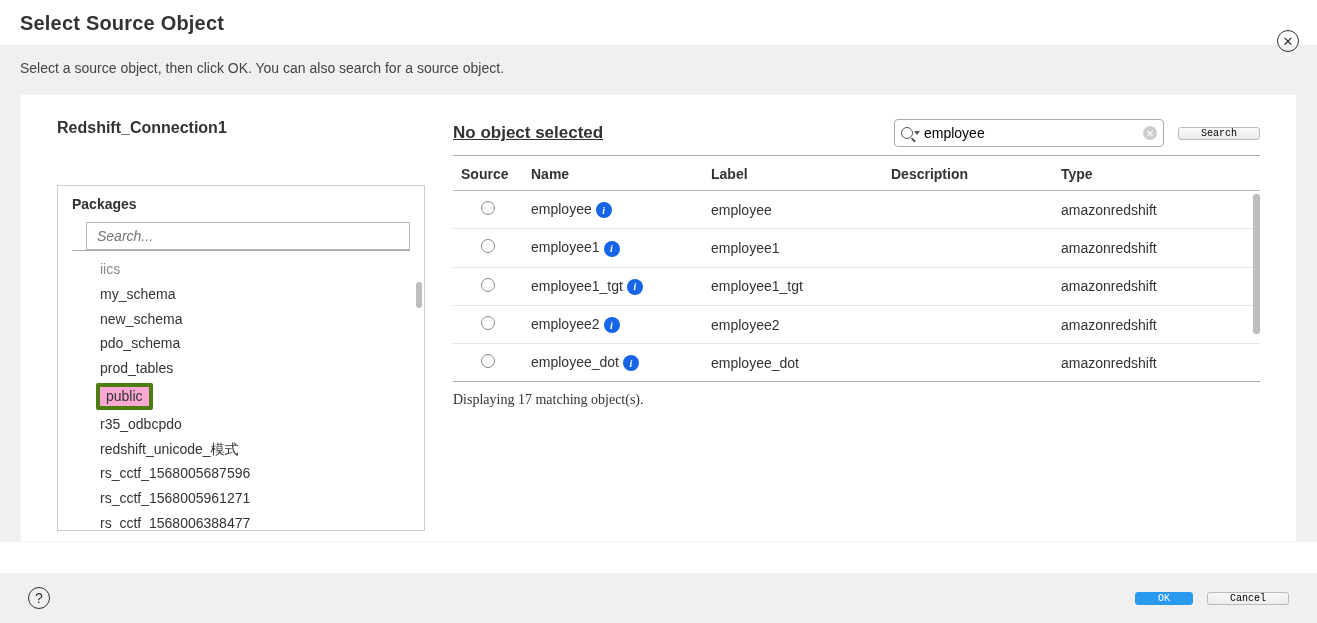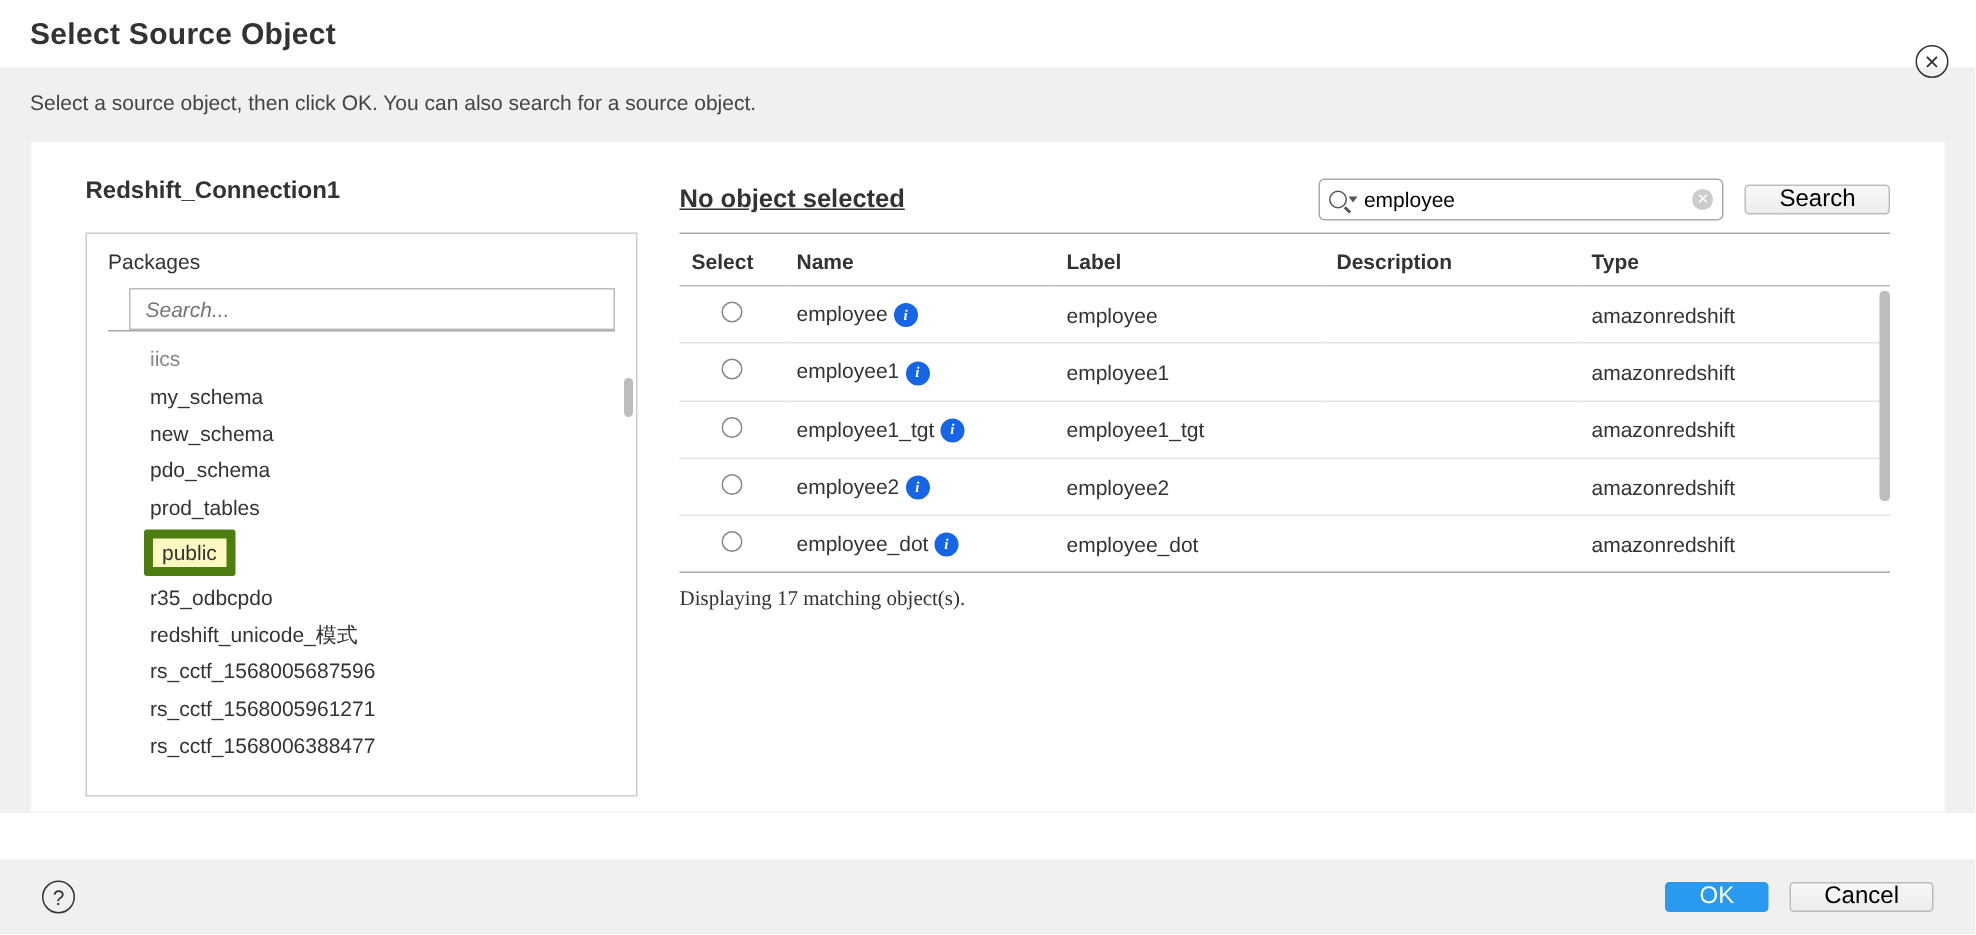--- a/index.html
+++ b/index.html
@@ -49,38 +49,40 @@
     border: 1px solid #f4f4f4;
     padding: 24px 36px 10px 36px;
     display: flex;
     gap: 28px;
     height: 448px;
   }
   .left-col {
     width: 368px;
     display: flex;
     flex-direction: column;
+    gap: 30px;
   }
   .conn-title {
     font-size: 16px;
     font-weight: 600;
     margin-bottom: 18px;
   }
   .packages-box {
     border: 1px solid #ccc;
     flex: 1;
     display: flex;
     flex-direction: column;
     padding: 10px 14px 0 14px;
     position: relative;
     overflow: hidden;
   }
   .packages-label {
     font-size: 14px;
     margin-bottom: 10px;
+    font-weight: bold;
   }
   .pkg-search {
     width: 100%;
     padding: 5px 10px;
     font-size: 14px;
     font-style: italic;
     border: 1px solid #bbb;
     outline: none;
   }
   .pkg-search-wrap {
@@ -102,22 +104,22 @@
     font-size: 14px;
     padding: 4px 4px;
     cursor: pointer;
     line-height: 1.2;
   }
   .tree-item.partial {
     color: #888;
     font-size: 14px;
   }
   .tree-item.selected {
-    border: 6px solid #4d7c0f;
-    background: #fef9c3;
+    border: 4px solid #4d7c0f;
+    background: #f9a8d4;
     border-radius: 2px;
     display: inline-block;
     padding: 1px 6px;
   }
   .tree-scroll {
     position: absolute;
     right: 2px;
     top: 96px;
     width: 6px;
     height: 26px;
@@ -197,23 +199,23 @@
     justify-content: center;
     color: #fff;
     font-size: 10px;
     cursor: pointer;
   }
   .btn {
     border: 1px solid #bbb;
     background: linear-gradient(#f8f8f8, #ececec);
     border-radius: 3px;
     padding: 0 22px;
-    font-size: 16px;
+    font-size: 10px;
     cursor: pointer;
-    font-family: Liberation Sans, sans-serif;
+    font-family: Liberation Mono, monospace;
   }
   .btn-primary {
     background: #2a99f0;
     border: 1px solid #2a99f0;
     color: #fff;
   }
   .table-wrap {
     border-top: 1px solid #aaa;
     border-bottom: 1px solid #aaa;
     position: relative;
@@ -352,21 +354,21 @@
             <div class="clear-dot">✕</div>
           </div>
           <button class="btn">Search</button>
         </div>
       </div>
 
       <div class="table-wrap">
         <table class="tbl">
           <thead>
             <tr>
-              <th class="col-select">Select</th>
+              <th class="col-select">Source</th>
               <th class="col-name">Name</th>
               <th class="col-label">Label</th>
               <th class="col-desc">Description</th>
               <th>Type</th>
             </tr>
           </thead>
           <tbody id="rows-body">
               <tr>
                 <td class="col-select-body"><span class="radio"></span></td>
                 <td><span>employee</span><span class="info-dot">i</span></td>

